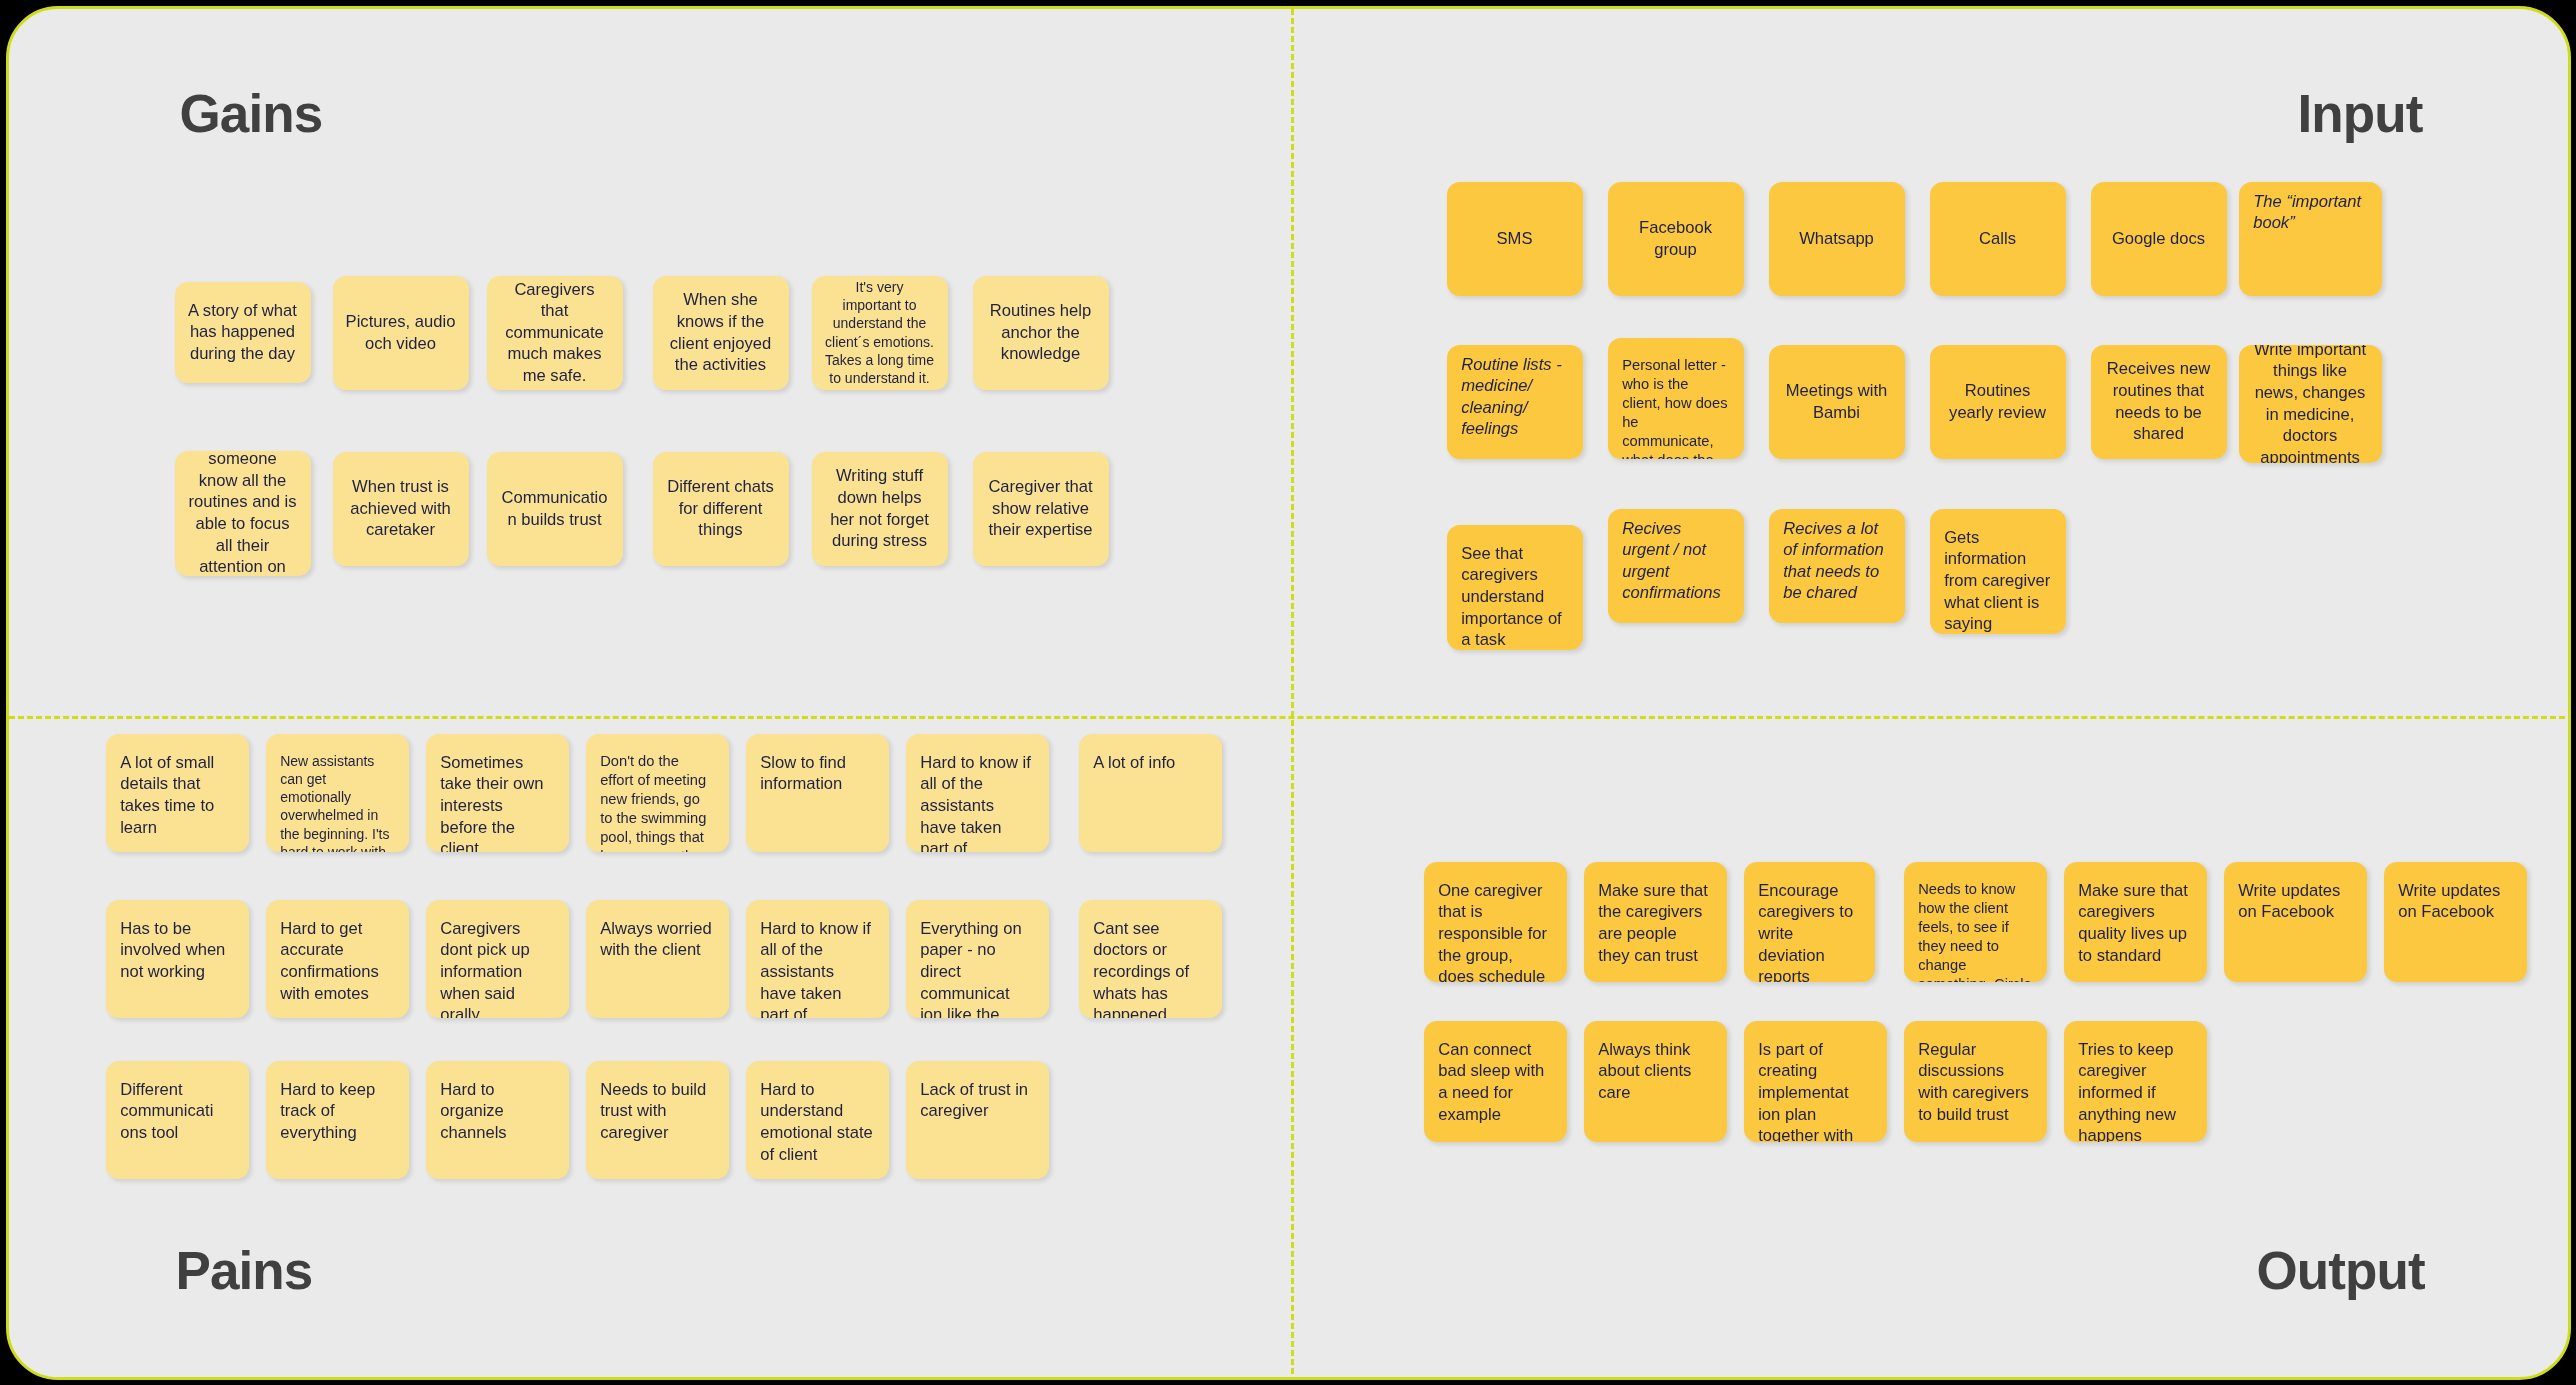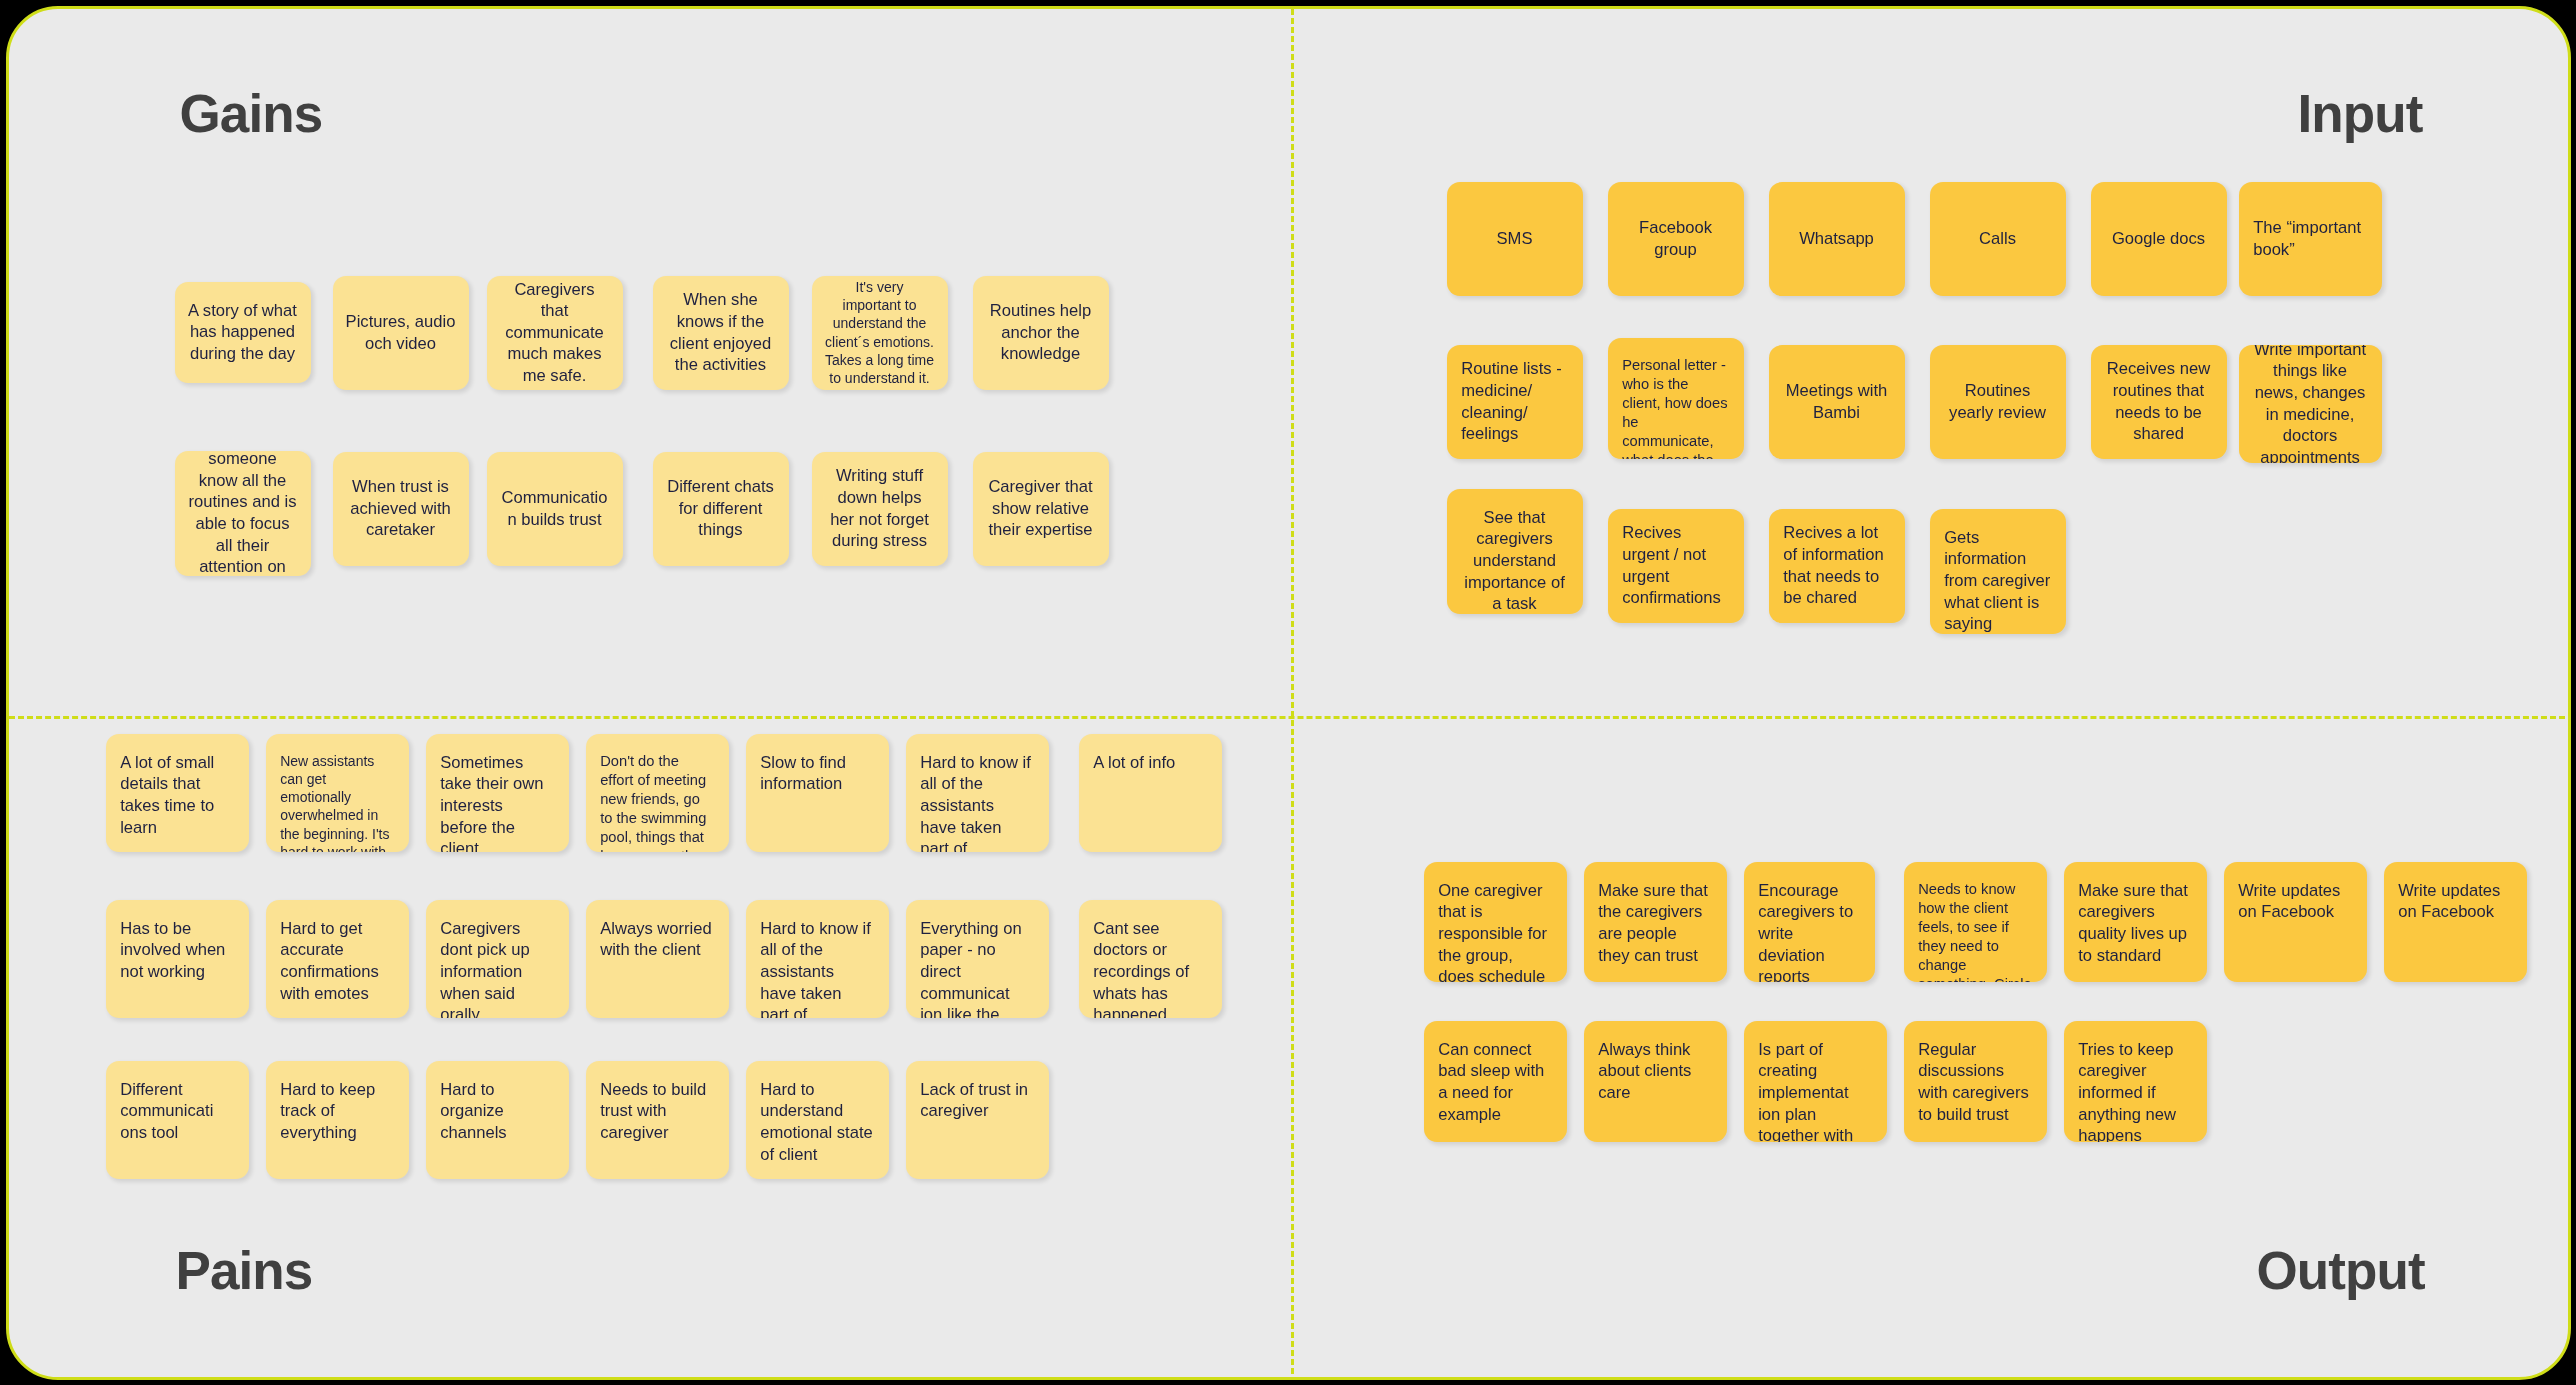--- a/index.html
+++ b/index.html
@@ -61,21 +61,21 @@
     display: flex;
   }
   .note span { display: block; width: 100%; }
 
   .light { background: #FBE293; }
   .gold  { background: #FBC840; }
 
   
   .center      { align-items: center; justify-content: center; text-align: center; padding: 7.4px 13px; }
   .topleft     { align-items: flex-start; justify-content: flex-start; text-align: left; padding: 18.4px 14.7px; }
-  .midleft     { align-items: center; justify-content: flex-start; text-align: left; padding: 9.2px 14.7px; }
+  .midleft     { align-items: flex-start; justify-content: flex-start; text-align: left; padding: 9.2px 14.7px; font-style: italic; }
 
   .fs-small   { font-size: 16.6px; }
   .fs-tiny    { font-size: 14.7px; }
   .fs-micro   { font-size: 14px; }
 </style>
 </head>
 <body>
 
 <div id="board">
 
@@ -156,21 +156,21 @@
   <div class="note gold center fs-small" style="left:1921px;top:336px;width:136px;height:114px;">
       <span>Routines yearly review</span>
     </div>
   <div class="note gold center fs-small" style="left:2082px;top:336px;width:136px;height:114px;">
       <span>Receives new routines that needs to be shared</span>
     </div>
   <div class="note gold center fs-small" style="left:2230px;top:336px;width:143px;height:118px;">
       <span>Write important things like news, changes in medicine, doctors appointments</span>
     </div>
 
-  <div class="note gold topleft fs-small" style="left:1438px;top:480px;width:136px;height:125px;text-align:center;">
+  <div class="note gold topleft fs-small" style="left:1438px;top:516px;width:136px;height:125px;">
       <span>See that caregivers understand importance of a task</span>
     </div>
   <div class="note gold midleft fs-small" style="left:1599px;top:500px;width:136px;height:114px;">
       <span>Recives urgent / not urgent confirmations</span>
     </div>
   <div class="note gold midleft fs-small" style="left:1760px;top:500px;width:136px;height:114px;">
       <span>Recives a lot of information that needs to be chared</span>
     </div>
   <div class="note gold topleft fs-small" style="left:1921px;top:500px;width:136px;height:125px;">
       <span>Gets information from caregiver what client is saying</span>

